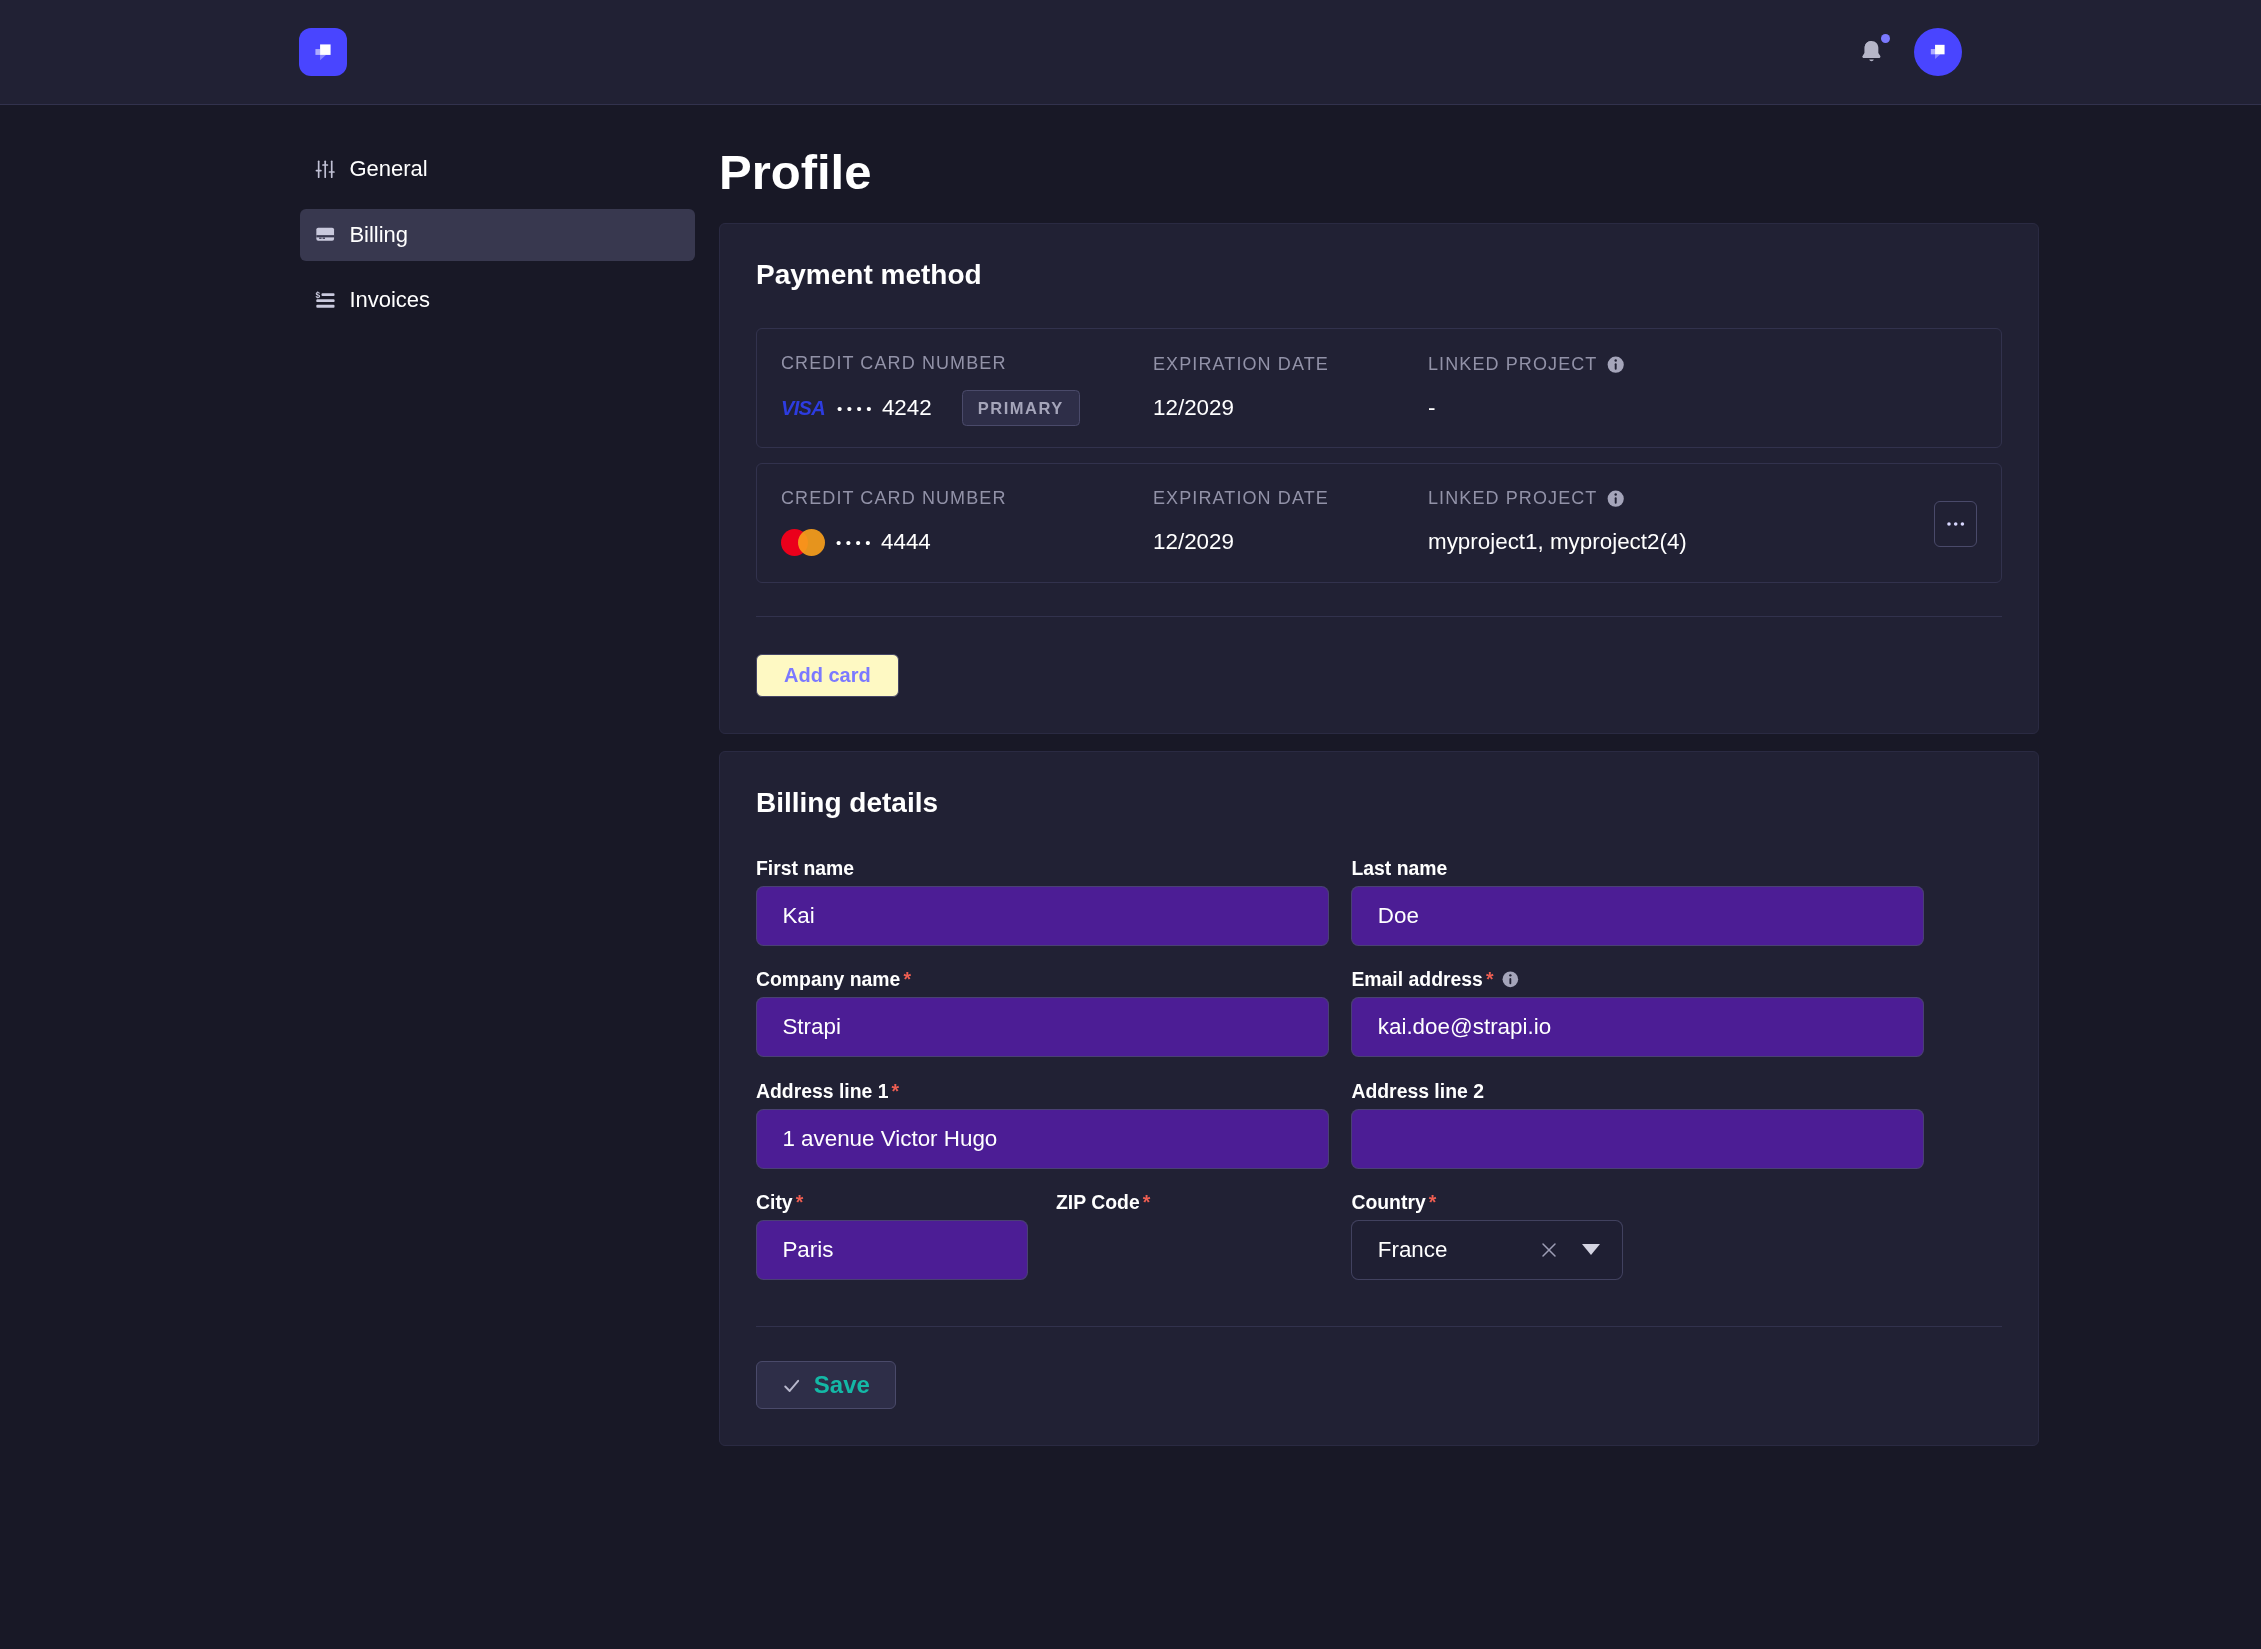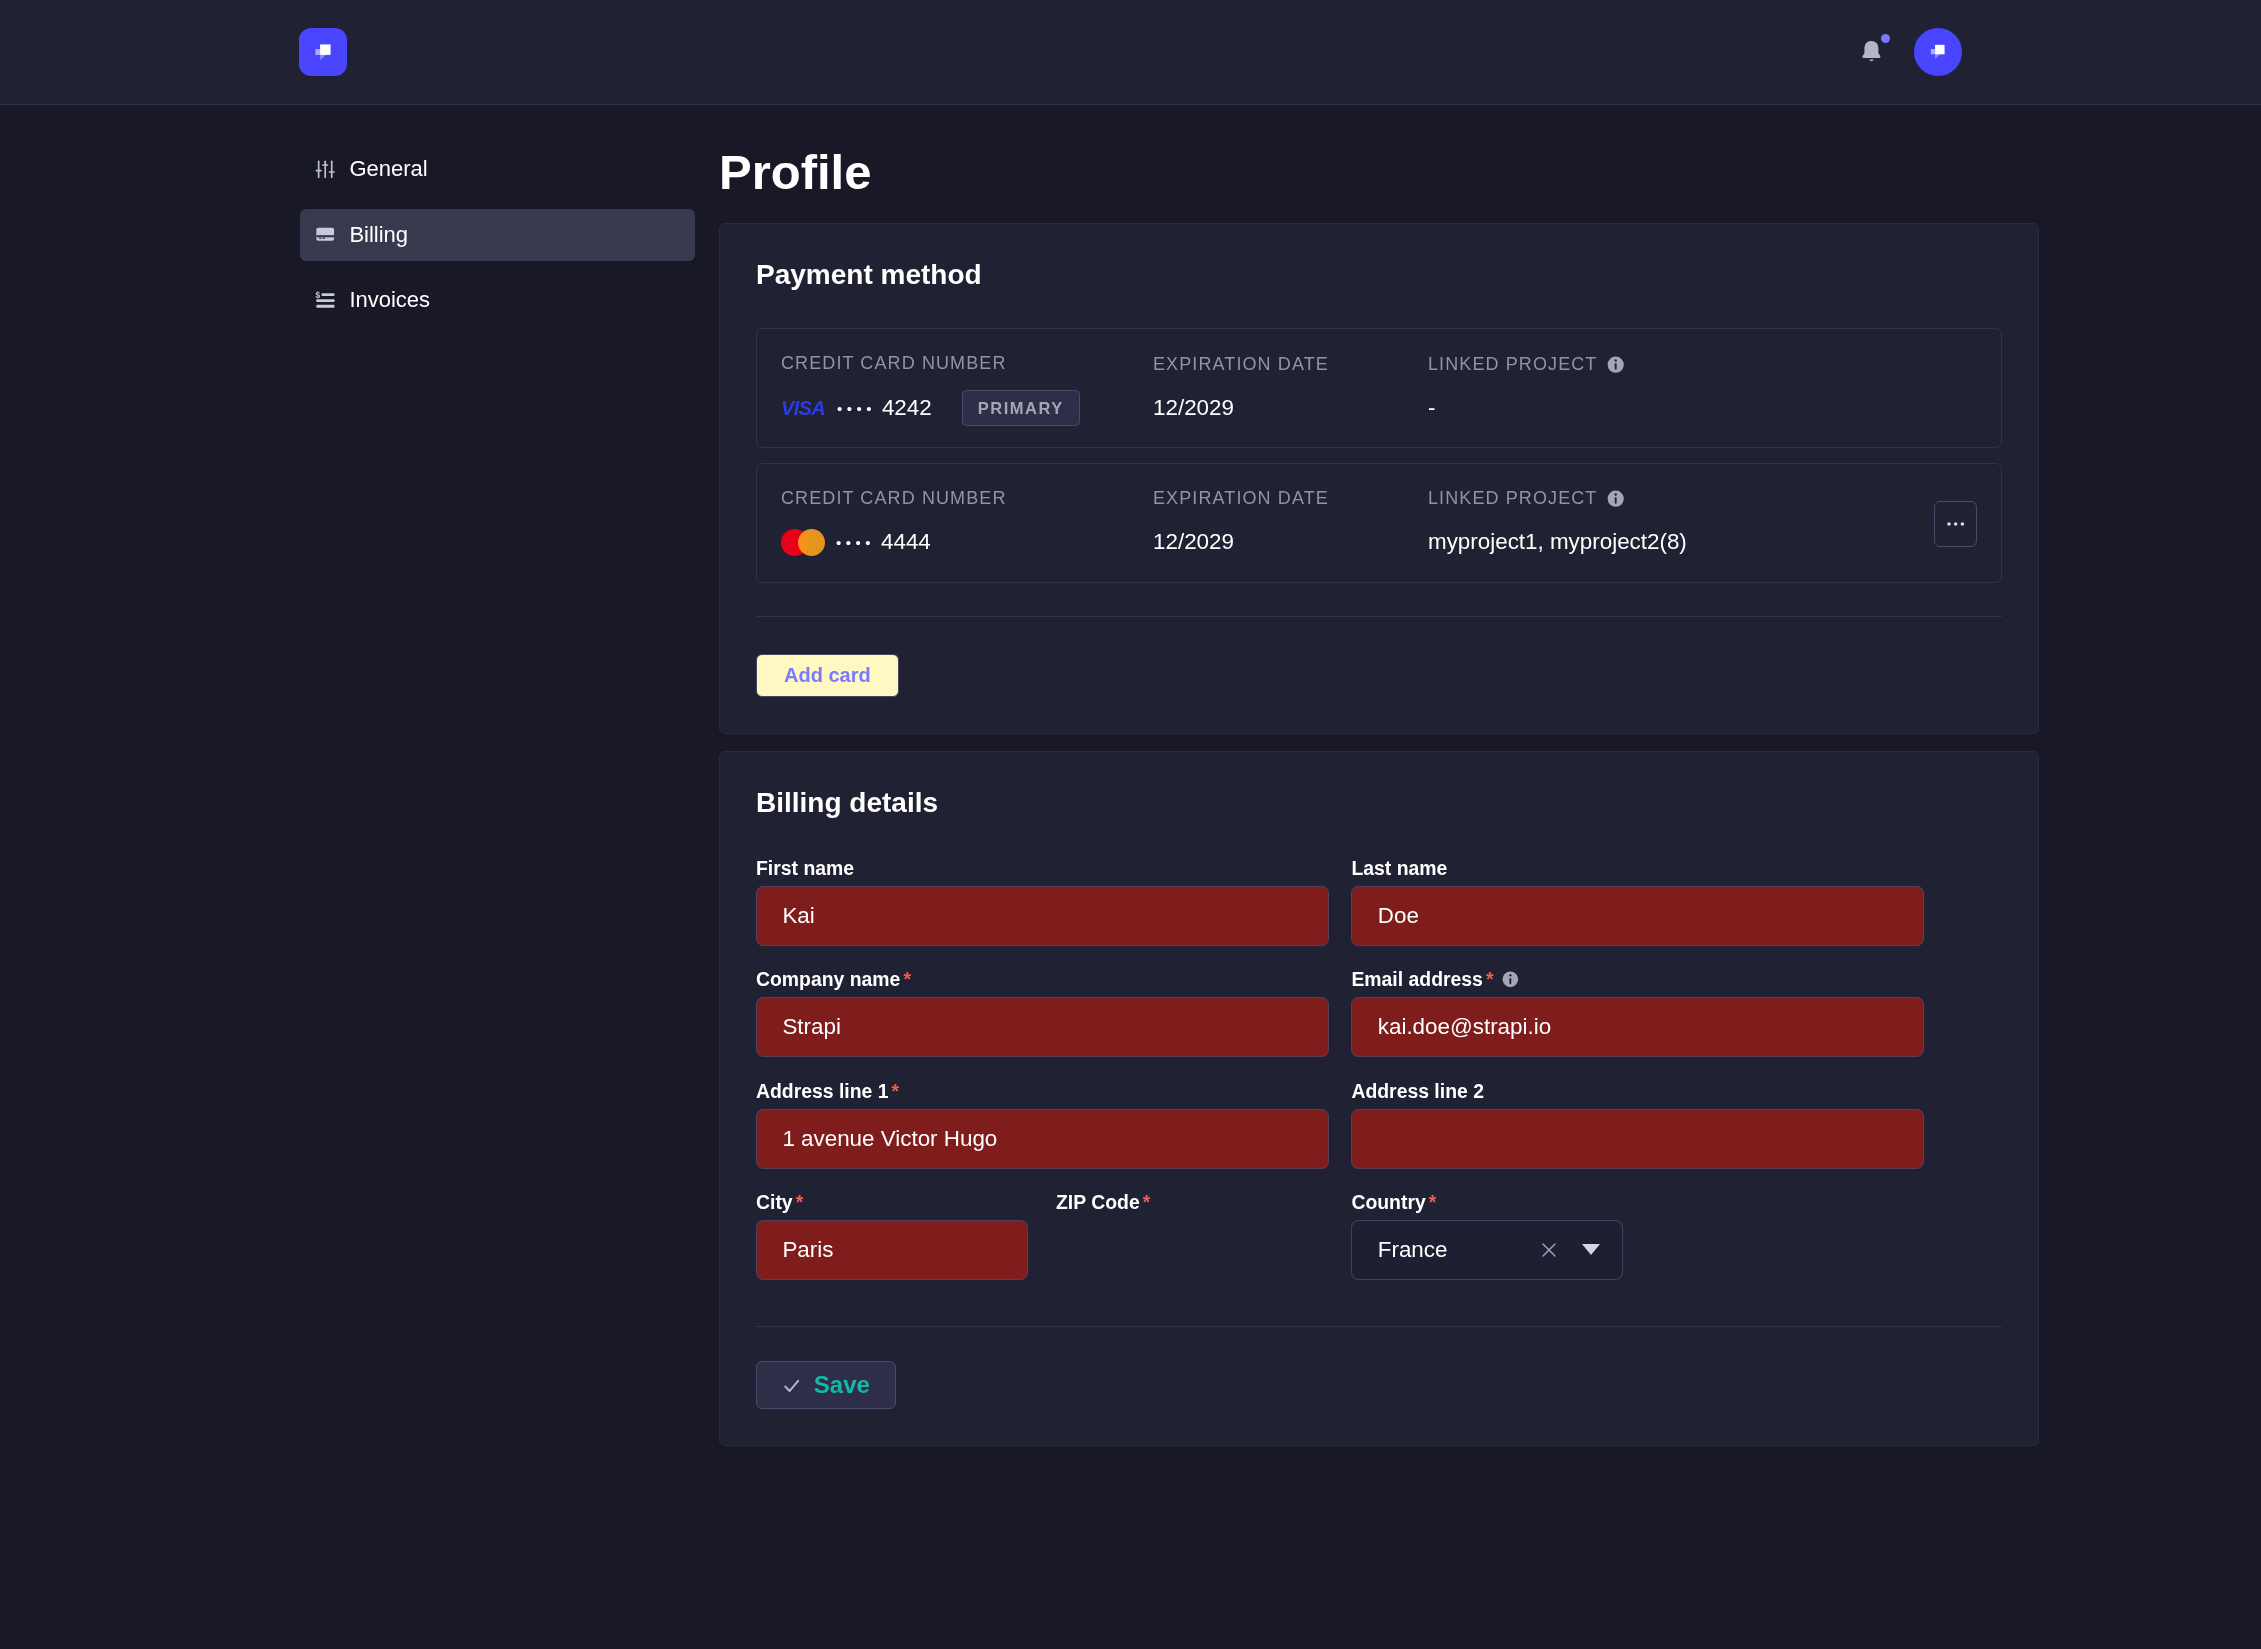--- a/index.html
+++ b/index.html
@@ -91,21 +91,21 @@
   }
 
   
   .form-grid { display:grid; grid-template-columns:573px 573px; column-gap:22.4px; row-gap:22.4px; margin-top:37px; }
   .field-label {
     display:flex; align-items:center; font-size:19.4px; font-weight:600; color:#ffffff;
     line-height:23px; margin-bottom:6px; gap:7.5px;
   }
   .req { color:#ee5e52; font-size:19.4px; font-weight:700; }
   .text-input {
-    width:100%; height:60px; background:#7f1d1d; border:1.5px solid rgba(74,74,106,.8);
+    width:100%; height:60px; background:#4c1d95; border:1.5px solid rgba(74,74,106,.8);
     border-radius:7.5px; padding:0 25.4px; font-size:22.4px; color:#ffffff;
     font-family:"Liberation Sans", sans-serif; outline:none;
   }
   .split-row { display:flex; gap:28px; }
   .split-row .half { width:272px; }
   .select-box {
     width:272px; height:60px; background:#1f1f33; border:1.5px solid rgba(74,74,106,.8);
     border-radius:7.5px; padding:0 22.4px 0 25.4px; font-size:22.4px; color:#ffffff;
     display:flex; align-items:center; cursor:pointer;
   }
@@ -251,21 +251,21 @@
           <div class="pm-label">
             <span>LINKED PROJECT</span>
             <span class="info-icon">
               <svg width="19.4" height="19.4" viewBox="0 0 24 24">
                 <circle cx="12" cy="12" r="10" fill="#a5a5ba"></circle>
                 <rect x="10.8" y="10.2" width="2.4" height="8" rx="1.2" fill="#212134"></rect>
                 <circle cx="12" cy="6.9" r="1.5" fill="#212134"></circle>
               </svg>
             </span>
           </div>
-          <div class="pm-value">myproject1, myproject2(8)</div>
+          <div class="pm-value">myproject1, myproject2(4)</div>
         </div>
         <button class="more-btn">
           <svg width="19.4" height="6" viewBox="0 0 26 8">
             <circle cx="4" cy="4" r="2.4" fill="#d9d8ff"></circle>
             <circle cx="13" cy="4" r="2.4" fill="#d9d8ff"></circle>
             <circle cx="22" cy="4" r="2.4" fill="#d9d8ff"></circle>
           </svg>
         </button>
       </div>
 

